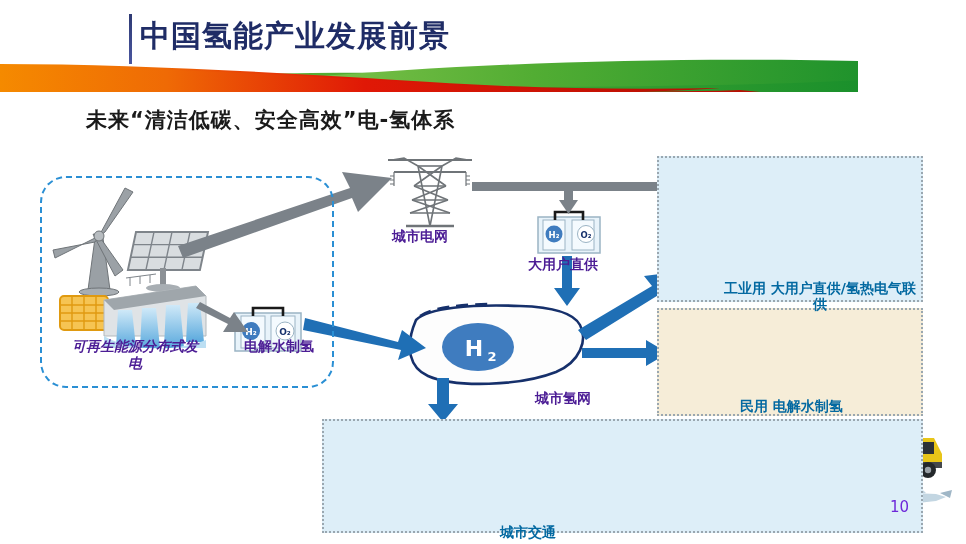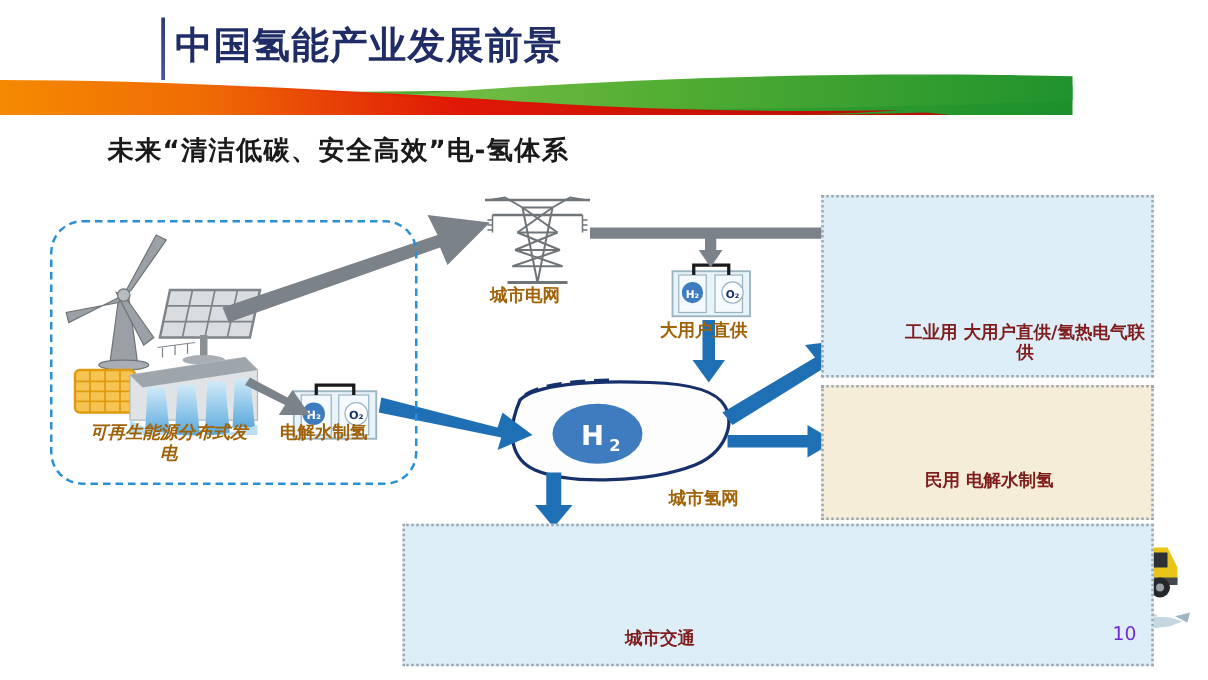--- a/index.html
+++ b/index.html
@@ -15,28 +15,28 @@
                font-size:30px;font-weight:bold;letter-spacing:1px;
                color:#1f2c66;white-space:nowrap;
                text-shadow:1px 1px 0 rgba(255,255,255,.7);}
 
   
   #subtitle{position:absolute;left:86px;top:106px;font-size:21px;font-weight:bold;
             color:#1a1a1a;letter-spacing:1px;white-space:nowrap;}
 
   
   .lbl{position:absolute;white-space:nowrap;font-weight:bold;}
-  .lbl-dark{color:#a16207;}
-  .lbl-navy{color:#7f1d1d;}
+  .lbl-dark{color:#4c1d95;}
+  .lbl-navy{color:#0369a1;margin-top:22px;}
 
   
   #renew-box{position:absolute;left:40px;top:176px;width:290px;height:208px;
              border:2px dashed #2a8fd4;border-radius:26px;background:transparent;}
   #renew-label{left:70px;top:338px;font-size:14px;line-height:17px;text-align:center;width:130px;white-space:normal;font-style:italic;}
-  #elec1-label{left:224px;top:338px;font-size:14px;line-height:17px;width:110px;white-space:normal;font-family:Liberation Serif, serif;}
+  #elec1-label{left:224px;top:338px;font-size:14px;line-height:17px;text-align:center;width:110px;white-space:normal;font-family:Liberation Serif, serif;}
 
   
   #grid-label{left:392px;top:228px;font-size:14px;}
   #dh-label{left:528px;top:256px;font-size:14px;}
   #h2net-label{left:535px;top:373px;font-size:14px;margin-top:17px;}
 
   
   .panel{position:absolute;border:2px dotted #9aa7b0;}
   #panel-ind{left:657px;top:156px;width:262px;height:142px;background:#ddeef8;}
   #panel-res{left:657px;top:308px;width:262px;height:104px;background:#f6edd8;}

